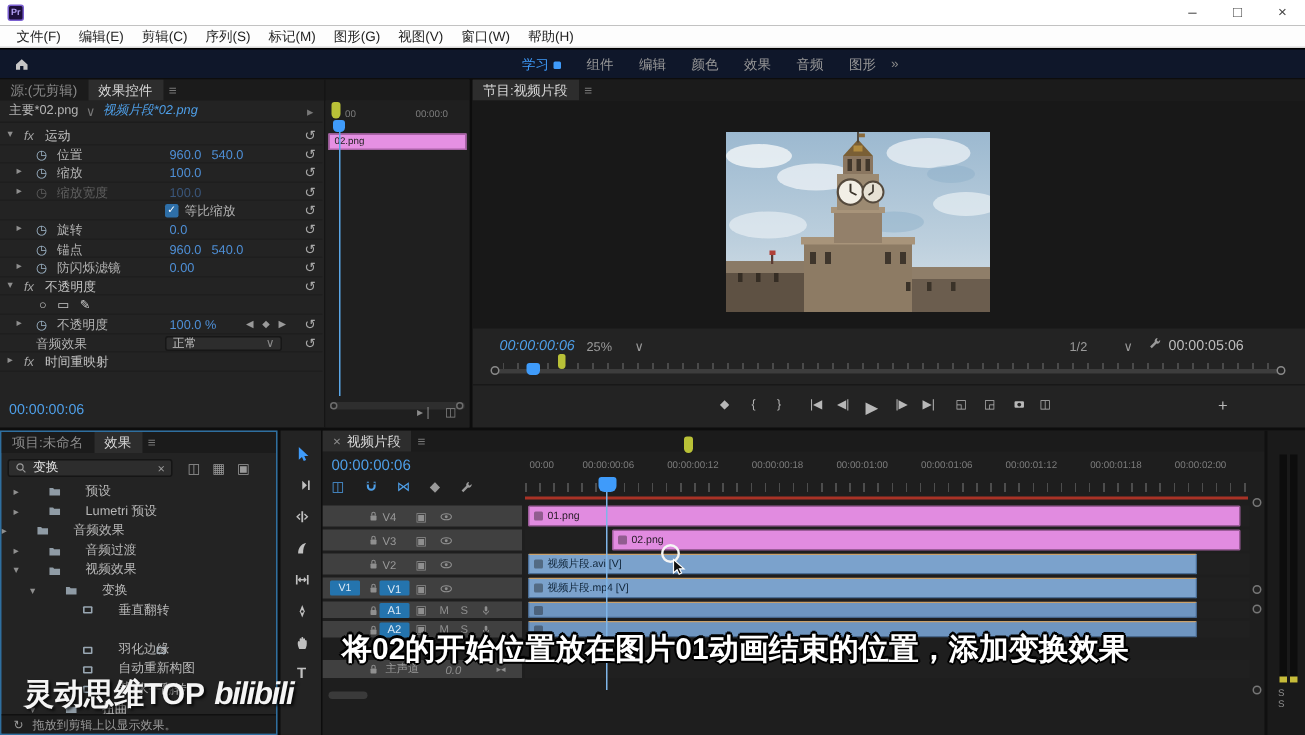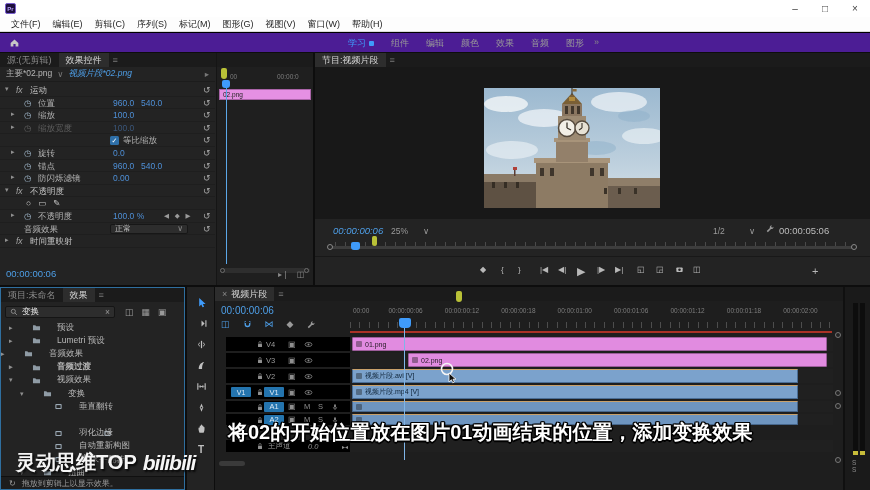--- a/index.html
+++ b/index.html
@@ -18,21 +18,21 @@
   
   #titlebar { left:0; top:0; width:870px; height:17px; background:#ffffff; display:flex; align-items:center; }
   #appicon { width:11px; height:11px; margin:0 5px 0 5px; background:#1d0f3c; border:1px solid #7a5fd0; border-radius:2px;
     color:#b4a0f5; font-size:6px; font-weight:bold; display:flex; align-items:center; justify-content:center; }
   #apptitle { font-size:9px; color:#2b2b2b; }
   #winctl { margin-left:auto; display:flex; }
   #winctl span { width:30px; text-align:center; font-size:10px; color:#444; }
   #menubar { left:0; top:17px; width:870px; height:15px; background:#fdfdfd; border-bottom:1px solid #d9d9d9;
     display:flex; align-items:center; padding-left:6px; gap:2px; }
   .menu-item { font-size:9px; color:#1f1f1f; padding:0 5px; }
-  #workspace { left:0; top:32px; width:870px; height:20px; background:#4c1d95; border-top:1px solid #000; }
+  #workspace { left:0; top:32px; width:870px; height:20px; background:#0f172a; border-top:1px solid #000; }
   #ws-home { position:absolute; left:9px; top:4px; color:#c6c6c6; }
   #ws-tabs { position:absolute; left:348px; top:0; height:20px; display:flex; align-items:center; gap:17px; }
   .ws-tab { font-size:9px; color:#989898; display:flex; align-items:center; gap:3px; }
   .ws-tab.active { color:#3f9bfa; }
   .ws-dot { width:5px; height:5px; background:#3f9bfa; border-radius:1px; }
   #ws-more { position:absolute; left:594px; top:4px; color:#8a8a8a; font-size:9px; }
 
   
   #ec { left:0; top:53px; width:313px; height:232px; }
   #ec-sub { position:absolute; left:0; top:14px; width:215px; height:15px; display:flex; align-items:center;
@@ -104,21 +104,21 @@
   #tl-tc { position:absolute; left:6px; top:18px; font-size:10px; color:#4e9fe8; }
   #tl-icons { position:absolute; left:6px; top:32px; display:flex; gap:13px; align-items:center; }
   #tl-ruler { position:absolute; left:135px; top:16px; width:483px; height:28px; }
   .rlabel { position:absolute; top:4px; font-size:6.5px; color:#7d7d7d; }
   #tl-ticks { position:absolute; left:0; top:19px; width:482px; height:6px;
     background-image:repeating-linear-gradient(90deg,#4d4d4d 0 1px,transparent 1px 9.4px); }
   #tl-red { position:absolute; left:135px; top:44px; width:482px; height:2px; background:#a93226; }
   #tl-mk { position:absolute; left:241px; top:4px; width:6px; height:11px; background:#b9c137; border-radius:2px 2px 3px 3px; }
   #tl-grip { position:absolute; left:184px; top:31px; width:12px; height:10px; background:#3f9bfa; border-radius:2px 2px 4px 4px; z-index:6; }
   #tl-ph { position:absolute; left:189px; top:41px; width:1px; height:132px; background:#7fb5e8; z-index:6; }
-  .thead { position:absolute; left:11px; width:133px; background:#000000; display:flex; align-items:center; font-size:7.5px; color:#9a9a9a; }
+  .thead { position:absolute; left:0; width:133px; background:#404040; display:flex; align-items:center; font-size:7.5px; color:#9a9a9a; }
   .tlane { position:absolute; left:135px; width:483px; background:#202020; }
   .patch { position:absolute; left:5px; width:20px; height:10px; background:#2474ae; color:#dce9f5; font-size:7px;
     display:flex; align-items:center; justify-content:center; border-radius:1px; }
   .tname { position:absolute; left:40px; font-size:7.5px; color:#9a9a9a; }
   .tname.tgt { left:38px; width:20px; height:10px; background:#2474ae; color:#dce9f5; display:flex; align-items:center; justify-content:center; border-radius:1px; }
   .hic { position:absolute; color:#8f8f8f; }
   .clip { position:absolute; top:0; height:100%; border-radius:1px; font-size:7px; display:flex; align-items:center;
     padding-left:3px; gap:3px; overflow:hidden; white-space:nowrap; }
   .clip.image { background:#e18be0; border:1px solid #9c5d9a; color:#241a24; }
   .clip.video { background:#7ba2cc; border:1px solid #4a6e96; border-top:1px solid #c9a16b; color:#0f2438; }
@@ -453,21 +453,21 @@
       </div>
       <div class="trow" style="padding-left: 0;">
         <span class="tw">▸</span>
     <span class="fico">
           <svg viewBox="0 0 12 12" width="9" height="9">
             <path d="M1.3 3h3.2l1 1.2h5.2V9.8H1.3z" fill="#8f9ba5"></path>
           </svg>
         </span>
     <span>音频效果</span>
       </div>
-      <div class="trow" style="padding-left: 8px; font-weight: bold;">
+      <div class="trow" style="padding-left: 8px;">
         <span class="tw">▸</span>
     <span class="fico">
           <svg viewBox="0 0 12 12" width="9" height="9">
             <path d="M1.3 3h3.2l1 1.2h5.2V9.8H1.3z" fill="#8f9ba5"></path>
           </svg>
         </span>
     <span>音频过渡</span>
       </div>
       <div class="trow" style="padding-left: 8px;">
         <span class="tw">▾</span>

